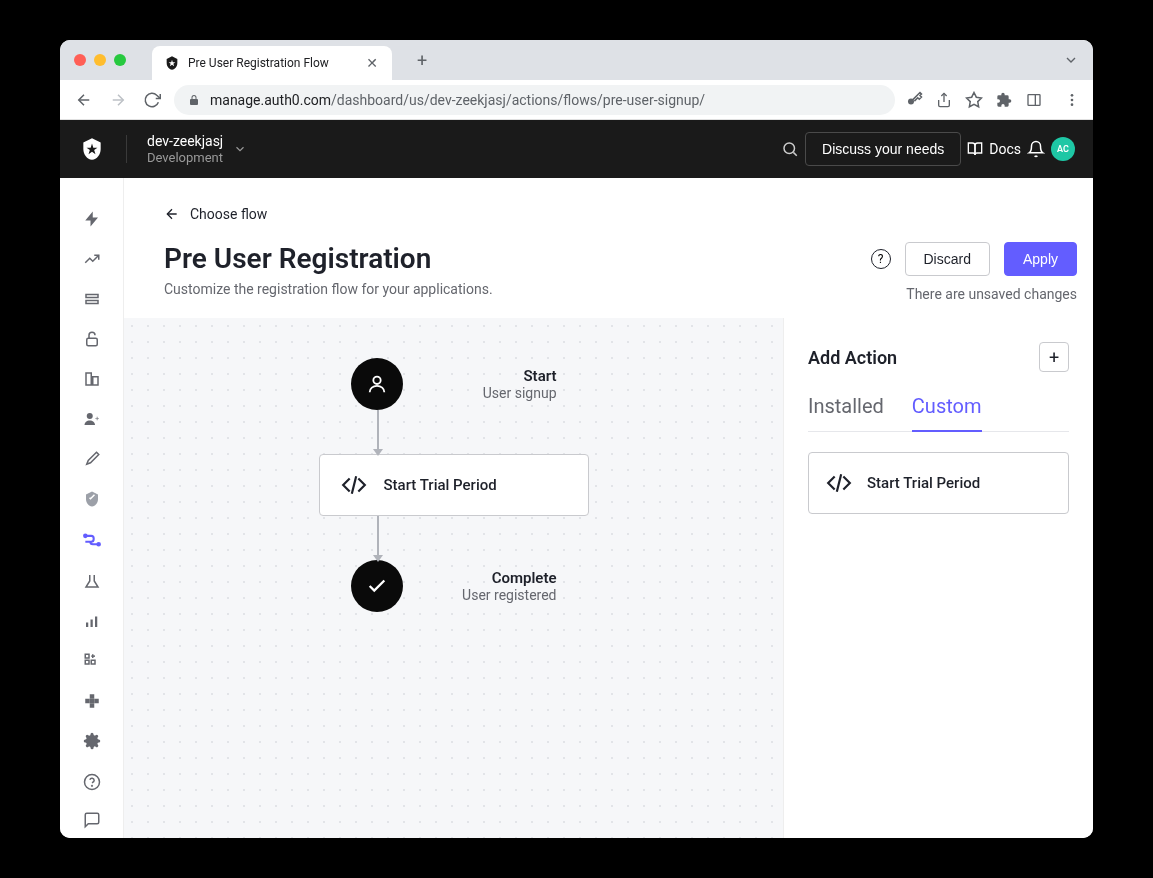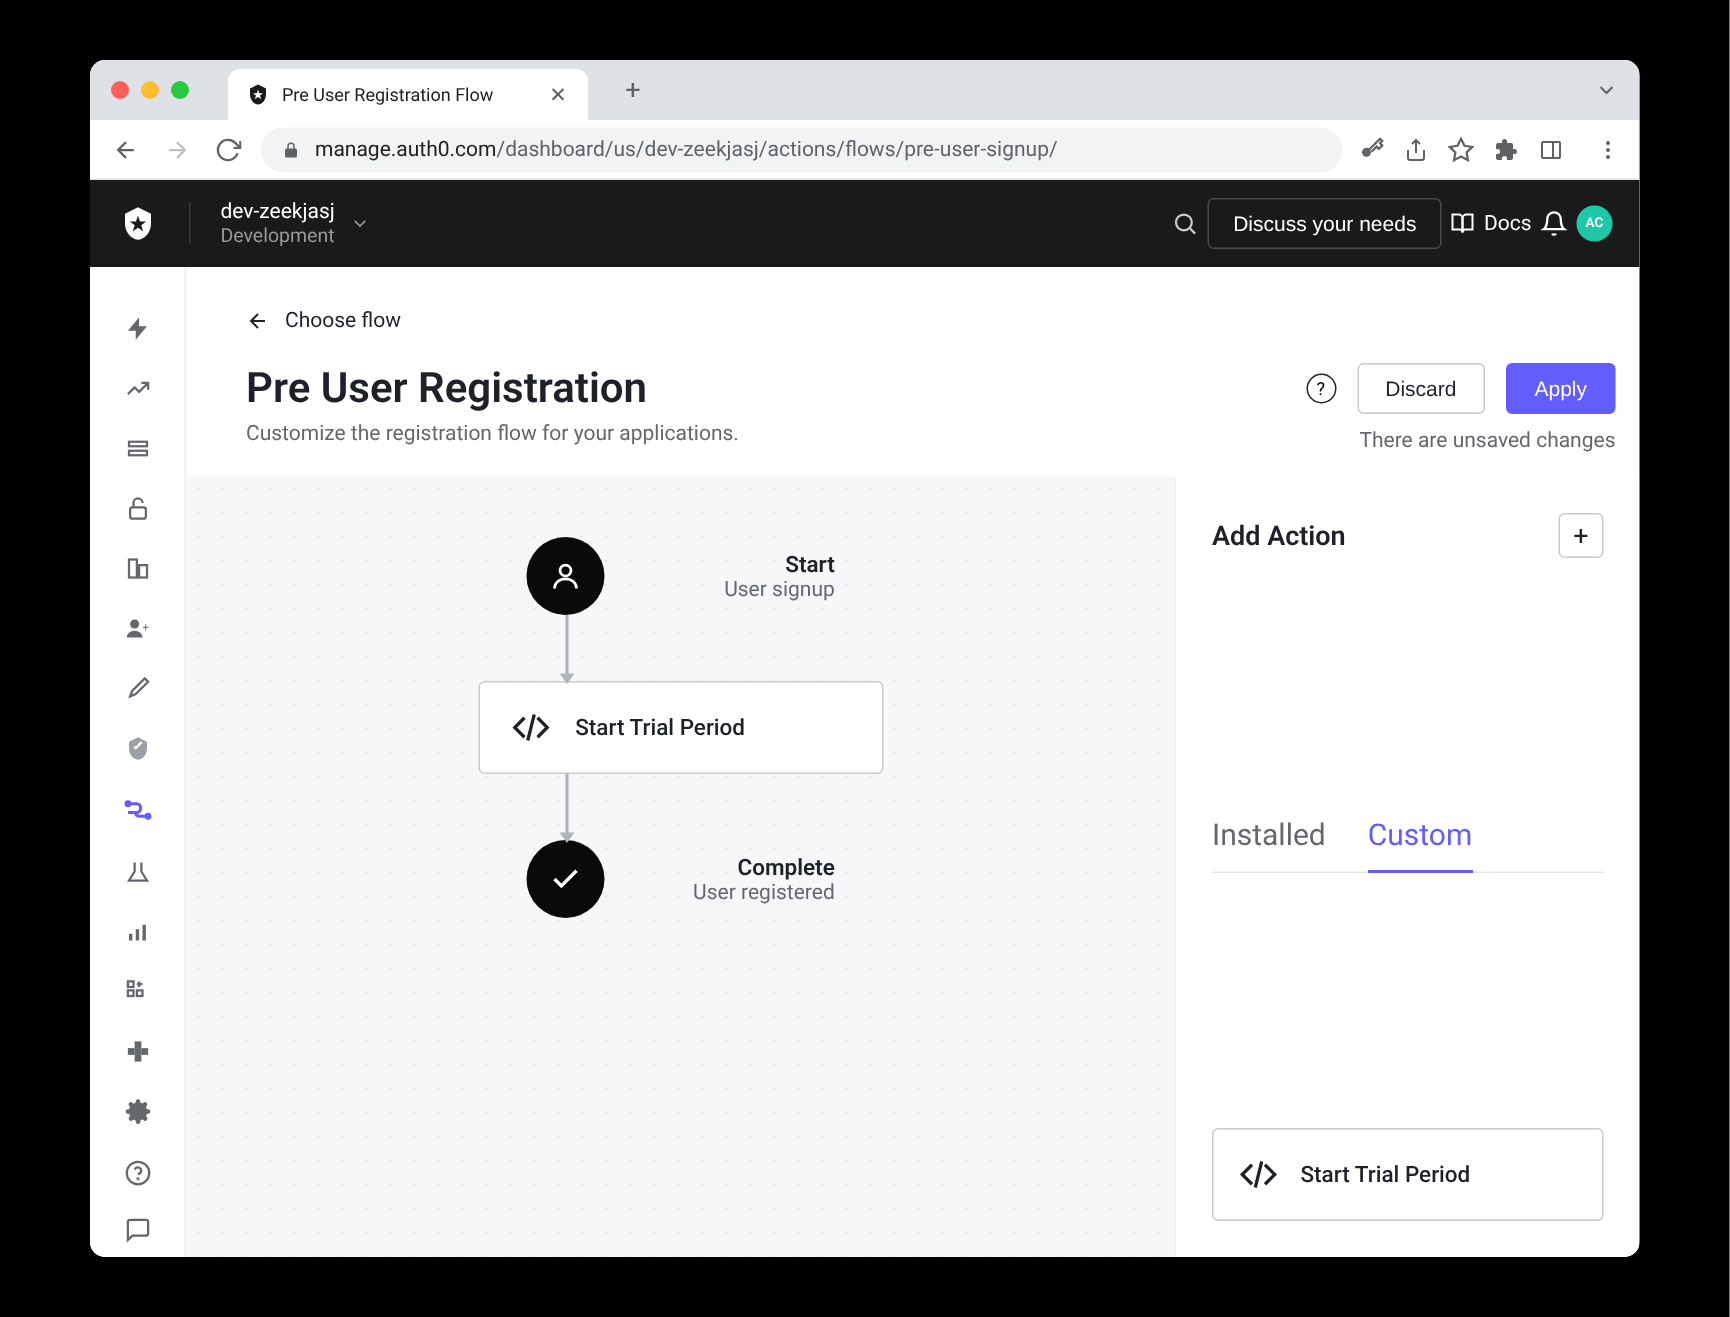--- a/index.html
+++ b/index.html
@@ -73,21 +73,21 @@
 .node-labels { display: flex; flex-direction: column; text-align: right; min-width: 140px; }
 .node-title { font-size: 15px; font-weight: 600; color: #1e212a; }
 .node-sub { font-size: 14px; color: #65676e; }
 .arrow-line { width: 2px; height: 44px; background: #b0b3ba; position: relative; }
 .arrow-line.offset { margin-right: 152px; }
 .arrow-line::after { content: ''; position: absolute; bottom: -2px; left: -4px; border-left: 5px solid transparent; border-right: 5px solid transparent; border-top: 7px solid #b0b3ba; }
 .action-box { width: 270px; background: #fff; border: 1px solid #c9cace; border-radius: 4px; padding: 16px 20px; display: flex; align-items: center; gap: 16px; }
 .code-icon { width: 28px; height: 28px; display: flex; align-items: center; justify-content: center; color: #1e212a; }
 .action-label { font-size: 15px; font-weight: 500; color: #1e212a; }
 
-.right-panel { width: 310px; background: #fff; border-left: 1px solid #eee; padding: 24px; display: flex; flex-direction: column; justify-content: space-between; }
+.right-panel { width: 310px; background: #fff; border-left: 1px solid #eee; padding: 24px; display: flex; flex-direction: column; }
 .panel-head { display: flex; align-items: center; justify-content: space-between; margin-bottom: 22px; }
 .panel-title { font-size: 18px; font-weight: 600; color: #1e212a; }
 .plus-btn { width: 30px; height: 30px; border: 1px solid #c9cace; border-radius: 4px; background: #fff; display: flex; align-items: center; justify-content: center; font-size: 18px; color: #1e212a; cursor: pointer; }
 .tabs { display: flex; gap: 28px; border-bottom: 1px solid #e6e7eb; margin-bottom: 20px; }
 .tab { padding-bottom: 12px; font-size: 20px; color: #65676e; cursor: pointer; border-bottom: 2px solid transparent; margin-bottom: -1px; }
 .tab.active { color: #635dff; border-bottom-color: #635dff; }
 .search-input { width: 100%; height: 40px; border: 1px solid #c9cace; border-radius: 4px; padding: 0 14px; font-size: 14px; color: #1e212a; margin-bottom: 16px; }
 .search-input::placeholder { color: #8a8d95; }
 .action-item { border: 1px solid #c9cace; border-radius: 4px; padding: 16px; display: flex; align-items: center; gap: 14px; cursor: grab; }
 .action-item-label { font-size: 15px; font-weight: 500; color: #1e212a; }

